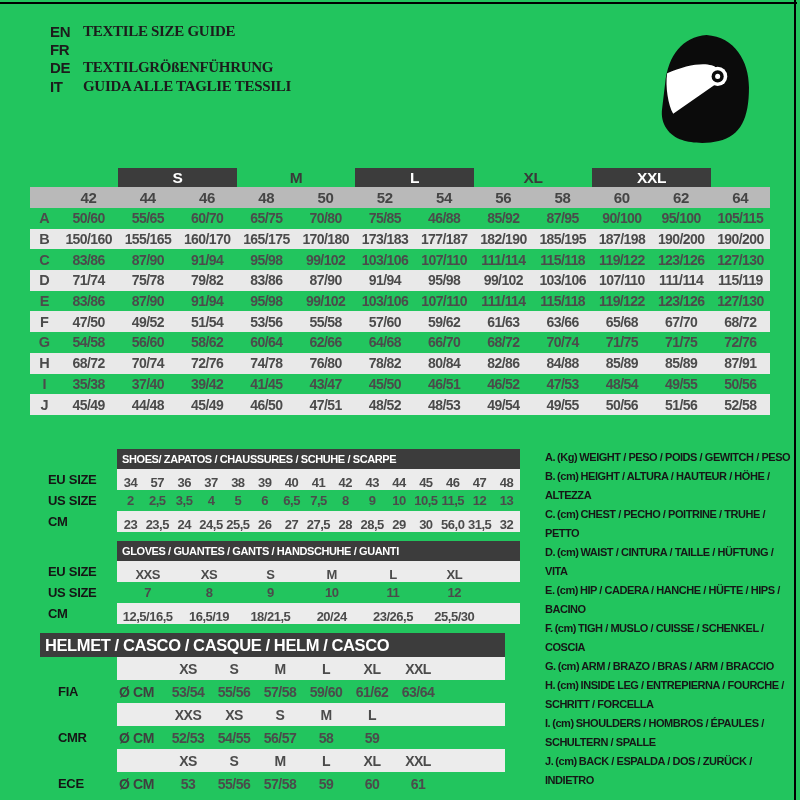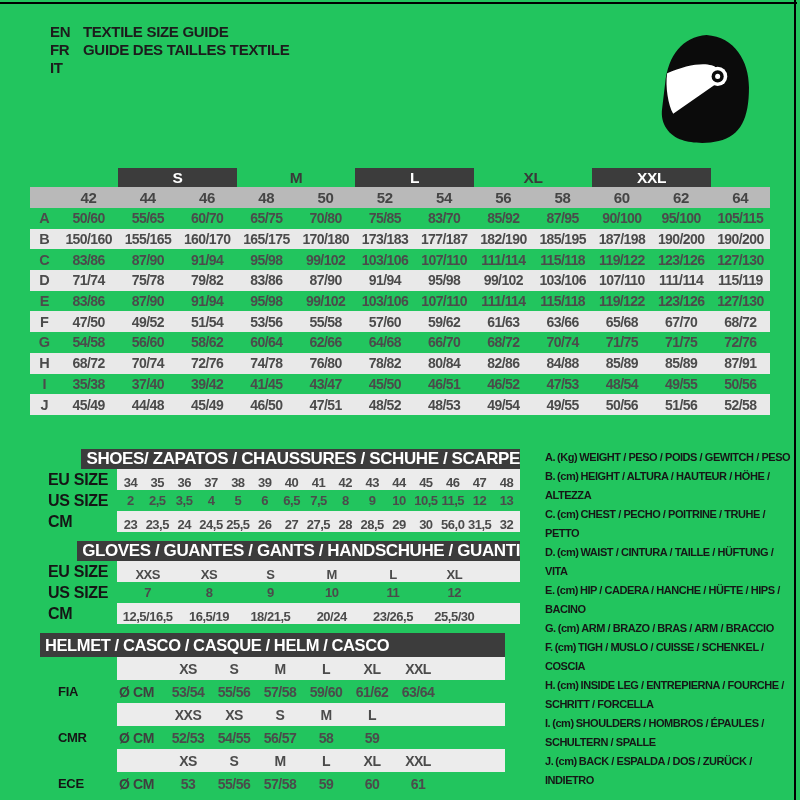--- a/index.html
+++ b/index.html
@@ -8,21 +8,21 @@
     position:relative; width:800px; height:800px; background:#22c55e;
     overflow:hidden; font-family:"Liberation Sans", sans-serif;
   }
   .border-top { position:absolute; left:0; top:2px; width:797px; height:2px; background:var(--border,#000); }
   .border-right { position:absolute; left:794px; top:0; width:2px; height:800px; background:var(--border,#000); }
 
   
   .lang-header { position:absolute; left:50px; top:22px; }
   .lang-row { display:flex; height:18.4px; align-items:center; }
   .lang-code { width:33px; font-size:15px; font-weight:bold; color:var(--text-dark,#1c1c1c); letter-spacing:-0.3px; }
-  .lang-title { font-size:15px; font-weight:bold; color:var(--text-dark,#1c1c1c); letter-spacing:-0.3px; white-space:nowrap; }
+  .lang-title { font-size:15px; font-weight:bold; color:var(--text-dark,#1c1c1c); letter-spacing:-0.3px; white-space:nowrap;font-family:Liberation Serif, serif; }
 
   .helmet-icon { position:absolute; left:652px; top:28px; width:99px; height:118px; }
 
   
   .textile { position:absolute; left:30px; top:168px; width:740px; }
   .group-row { display:flex; margin-left:29px; height:19px; }
   .group-cell { display:flex; align-items:center; justify-content:center; font-size:15.5px; font-weight:bold; color:#3a3a3a; letter-spacing:-0.3px; }
   .group-cell.boxed { background:var(--panel-dark,#3c3c3c); color:#fff; }
   .size-row { display:flex; height:21px; background:var(--size-row-bg,#b9b9b9); }
   .size-row .tcell { font-size:15px; color:#454545; letter-spacing:-0.3px; }
@@ -30,22 +30,22 @@
   .trow.striped { background:var(--stripe-bg,#e9e9e9); }
   .letter-col { width:29px; display:flex; align-items:center; justify-content:center; font-size:14.5px; font-weight:bold; color:#4b4b4b; }
   .tcell { flex:1; display:flex; align-items:center; justify-content:center; font-size:14px; font-weight:bold; color:#4b4b4b; letter-spacing:-0.6px; white-space:nowrap; }
 
   
   .sub-table { position:absolute; }
   #shoes-table { left:48px; top:449px; width:472px; }
   #gloves-table { left:48px; top:541px; width:472px; }
   .sub-row { display:flex; height:21px; }
   .sub-row.header { height:20px; }
-  .sub-label { width:69px; display:flex; align-items:center; font-size:16px; font-weight:bold; color:#151515; letter-spacing:-0.3px; }
-  .sub-title { flex:1; background:var(--panel-dark,#3c3c3c); color:#fff; font-size:17px; font-weight:bold; letter-spacing:-0.4px; line-height:20px; padding-left:5px; white-space:nowrap; }
+  .sub-label { width:69px; display:flex; align-items:center; font-size:13px; font-weight:bold; color:#151515; letter-spacing:-0.3px; }
+  .sub-title { flex:1; background:var(--panel-dark,#3c3c3c); color:#fff; font-size:11px; font-weight:bold; letter-spacing:-0.4px; line-height:20px; padding-left:5px; white-space:nowrap; }
   .sub-content { flex:1; display:flex; }
   .sub-content.shaded { background:var(--subtable-stripe-bg,#ececec);align-items:flex-end; }
   .sub-content.gloves { padding-right:35px; }
   .scell { flex:1; display:flex; align-items:center; justify-content:center; font-size:13px; font-weight:bold; color:#4b4b4b; letter-spacing:-0.5px; white-space:nowrap; }
 
   
   #helmet-table { position:absolute; left:40px; top:633px; width:465px; }
   .hrow { display:flex; height:23px; }
   .hrow.header { height:24px;flex-direction:column; }
   .hlabel { width:77px; padding-left:18px; display:flex; align-items:center; font-size:13px; font-weight:bold; color:#151515; letter-spacing:-0.3px; }
@@ -68,24 +68,28 @@
   <div class="border-top"></div>
   <div class="border-right"></div>
 
   <div class="lang-header" id="lang-header">
       <div class="lang-row">
         <span class="lang-code">EN</span>
         <span class="lang-title">TEXTILE SIZE GUIDE</span>
       </div>
       <div class="lang-row">
         <span class="lang-code">FR</span>
-        <span class="lang-title">GUIDE DES TAILLES TEXTILE</span>
+      </div>
+      <div class="lang-row">
+        <span class="lang-code">DE</span>
+        <span class="lang-title">TEXTILGRÖßENFÜHRUNG</span>
       </div>
       <div class="lang-row">
         <span class="lang-code">IT</span>
+        <span class="lang-title">GUIDA ALLE TAGLIE TESSILI</span>
       </div>
     </div>
 
   <svg class="helmet-icon" viewBox="0 0 98 115" aria-hidden="true">
     <path fill="#0b0b0b" d="M54 6 C 82 8 96 32 96 58 C 96 88 88 106 66 111 C 54 114 38 113 30 110 C 17 106 8 94 10 79 L 13 54 C 16 26 30 8 54 6 Z"></path>
     <path fill="#ffffff" d="M15 44 C 32 36 50 33 59 36 C 67 38 69 48 64 54 L 21 84 C 16 76 13 57 15 44 Z"></path>
     <circle cx="65" cy="47" r="9.5" fill="#ffffff"></circle>
     <circle cx="65" cy="47" r="6" fill="#0b0b0b"></circle>
     <circle cx="65" cy="47" r="2.5" fill="#ffffff"></circle>
   </svg>
@@ -117,21 +121,21 @@
       </div>
     <div id="textile-body">
         <div class="trow">
           <div class="letter-col">A</div>
           <div class="tcell">50/60</div>
           <div class="tcell">55/65</div>
           <div class="tcell">60/70</div>
           <div class="tcell">65/75</div>
           <div class="tcell">70/80</div>
           <div class="tcell">75/85</div>
-          <div class="tcell">83/70</div>
+          <div class="tcell">46/88</div>
           <div class="tcell">85/92</div>
           <div class="tcell">87/95</div>
           <div class="tcell">90/100</div>
           <div class="tcell">95/100</div>
           <div class="tcell">105/115</div>
         </div>
         <div class="trow striped">
           <div class="letter-col">B</div>
           <div class="tcell">150/160</div>
           <div class="tcell">155/165</div>
@@ -271,21 +275,21 @@
 
   <div class="sub-table" id="shoes-table">
       <div class="sub-row header">
         <div class="sub-label"></div>
         <div class="sub-title">SHOES/ ZAPATOS / CHAUSSURES / SCHUHE / SCARPE</div>
       </div>
       <div class="sub-row">
         <div class="sub-label">EU SIZE</div>
         <div class="sub-content shaded">
           <div class="scell">34</div>
-          <div class="scell">35</div>
+          <div class="scell">57</div>
           <div class="scell">36</div>
           <div class="scell">37</div>
           <div class="scell">38</div>
           <div class="scell">39</div>
           <div class="scell">40</div>
           <div class="scell">41</div>
           <div class="scell">42</div>
           <div class="scell">43</div>
           <div class="scell">44</div>
           <div class="scell">45</div>
@@ -450,19 +454,19 @@
         </div>
       </div>
     </div>
 
   <div class="legend" id="legend">
       <div class="legend-item"><span class="legend-key">A.</span><span class="legend-unit">(Kg)</span><span class="legend-text">WEIGHT / PESO / POIDS / GEWITCH / PESO</span></div>
       <div class="legend-item"><span class="legend-key">B.</span><span class="legend-unit">(cm)</span><span class="legend-text">HEIGHT / ALTURA / HAUTEUR / HÖHE / ALTEZZA</span></div>
       <div class="legend-item"><span class="legend-key">C.</span><span class="legend-unit">(cm)</span><span class="legend-text">CHEST / PECHO / POITRINE / TRUHE / PETTO</span></div>
       <div class="legend-item"><span class="legend-key">D.</span><span class="legend-unit">(cm)</span><span class="legend-text">WAIST / CINTURA / TAILLE / HÜFTUNG / VITA</span></div>
       <div class="legend-item"><span class="legend-key">E.</span><span class="legend-unit">(cm)</span><span class="legend-text">HIP / CADERA / HANCHE / HÜFTE / HIPS / BACINO</span></div>
+      <div class="legend-item"><span class="legend-key">F.</span><span class="legend-unit">(cm)</span><span class="legend-text">TIGH / MUSLO / CUISSE / SCHENKEL / COSCIA</span></div>
       <div class="legend-item"><span class="legend-key">G.</span><span class="legend-unit">(cm)</span><span class="legend-text">ARM / BRAZO / BRAS / ARM / BRACCIO</span></div>
-      <div class="legend-item"><span class="legend-key">F.</span><span class="legend-unit">(cm)</span><span class="legend-text">TIGH / MUSLO / CUISSE / SCHENKEL / COSCIA</span></div>
       <div class="legend-item"><span class="legend-key">H.</span><span class="legend-unit">(cm)</span><span class="legend-text">INSIDE LEG / ENTREPIERNA / FOURCHE / SCHRITT / FORCELLA</span></div>
       <div class="legend-item"><span class="legend-key">I.</span><span class="legend-unit">(cm)</span><span class="legend-text">SHOULDERS / HOMBROS / ÉPAULES / SCHULTERN / SPALLE</span></div>
       <div class="legend-item"><span class="legend-key">J.</span><span class="legend-unit">(cm)</span><span class="legend-text">BACK / ESPALDA / DOS / ZURÜCK / INDIETRO</span></div>
     </div>
 </div>
 
 </body></html>

